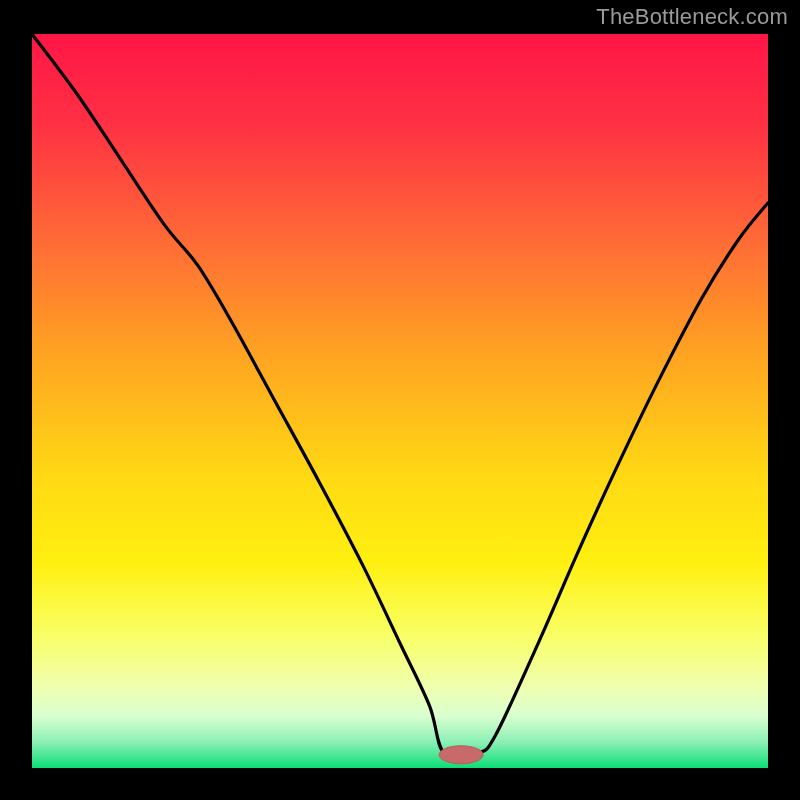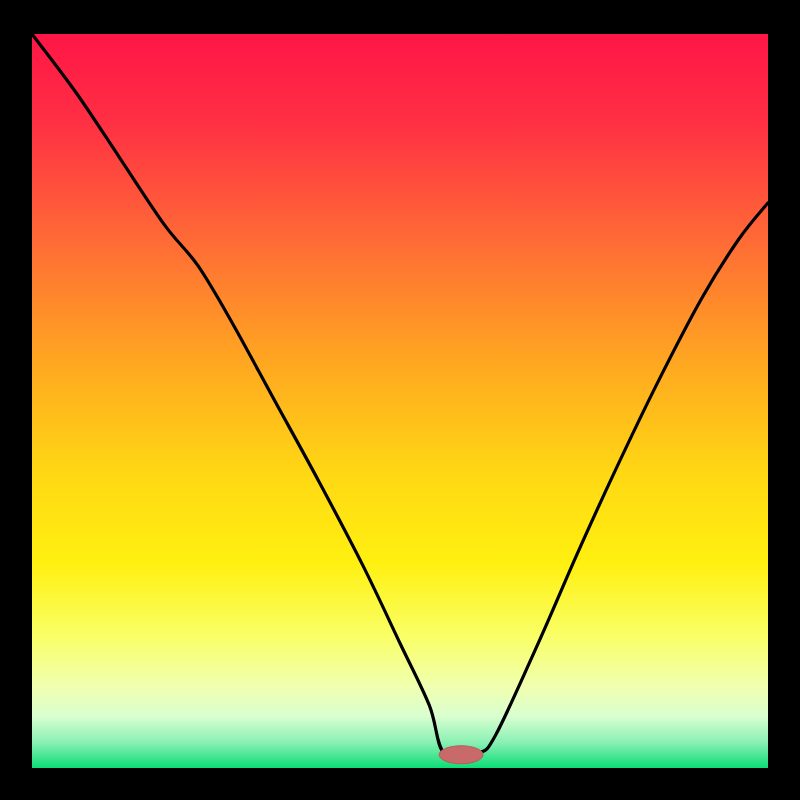--- a/index.html
+++ b/index.html
@@ -28,20 +28,21 @@
   }
   svg {
     display: block;
   }
 </style>
 </head>
 <body>
 
 <div class="frame">
 
+  <div class="attribution">TheBottleneck.com</div>
 
   <svg id="chart-svg" width="800" height="800" viewBox="0 0 800 800">
     <defs>
       <linearGradient id="heat" x1="0" y1="0" x2="0" y2="1">
           <stop offset="0.00%" stop-color="#ff1646"></stop>
           <stop offset="12.00%" stop-color="#ff2f44"></stop>
           <stop offset="28.00%" stop-color="#ff6a36"></stop>
           <stop offset="45.00%" stop-color="#ffa820"></stop>
           <stop offset="60.00%" stop-color="#ffd814"></stop>
           <stop offset="72.00%" stop-color="#fff010"></stop>

